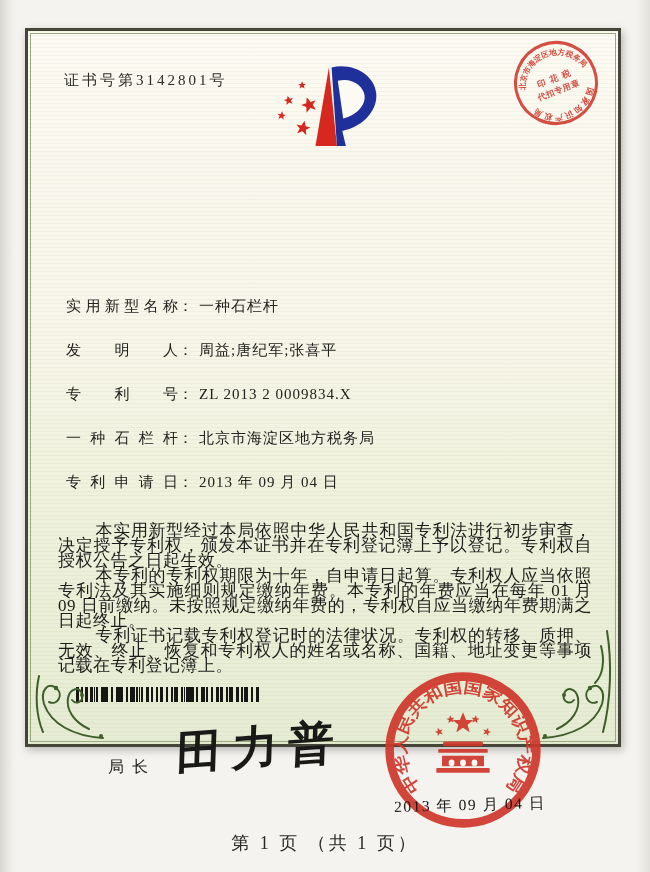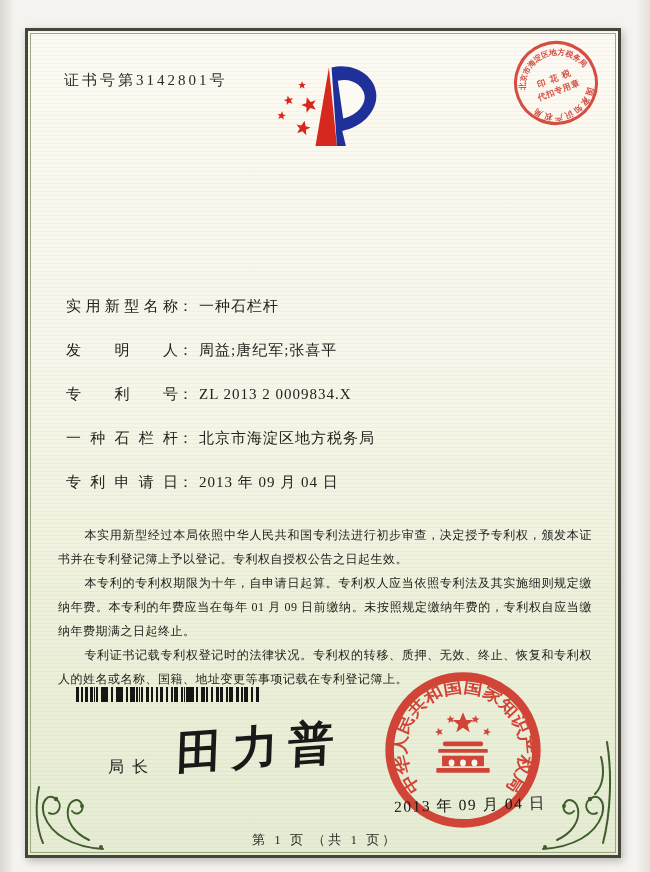--- a/index.html
+++ b/index.html
@@ -8,21 +8,21 @@
     background:#efeeea;
     font-family:"Liberation Serif","DejaVu Serif",serif;
     position:relative;
     overflow:hidden;
   }
   .page {
     position:absolute; inset:0;
     background:linear-gradient(90deg,#d8d6d0 0px,#f4f3ef 14px,#f4f3ef 636px,#e2e1db 650px);
   }
   .cert {
-    position:absolute; left:25px; top:28px; width:596px; height:830px;
+    position:absolute; left:25px; top:28px; width:596px; height:719px;
     border:3px solid #45453a;
     box-sizing:border-box;
     background:
       repeating-linear-gradient(180deg, rgba(130,150,100,0.07) 0 1px, rgba(0,0,0,0) 1px 4px),
       linear-gradient(180deg,#fcfaf2 0%,#f8f6ea 40%,#edf0da 72%,#e6ecd3 100%);
     box-shadow:2px 3px 8px rgba(0,0,0,0.25);
   }
   .inner-frame {
     position:absolute; inset:2px;
     border:1px solid #9aa97d;
@@ -45,21 +45,21 @@
   .fields { position:absolute; left:38px; right:30px; top:224px;margin-top:42px; }
   .field-row { margin-bottom:25px; font-size:15px; color:#22221e; white-space:nowrap; }
   .field-label {
     display:inline-block; width:112px;
     text-align:justify; text-align-last:justify; font-weight:500;
   }
   .field-colon { display:inline-block; margin-right:6px; font-weight:500; }
   .field-value { letter-spacing:1px; font-weight:500; }
   .body-text {
     position:absolute; left:30px; right:26px; top:492px;
-    font-size:12px; line-height:24px; color:#1d1d1a; text-align:justify;
+    font-size:17px; line-height:15px; color:#1d1d1a; text-align:justify;
   }
   .body-text p { margin:0; text-indent:2.2em; letter-spacing:0.5px; }
   .barcode {
     position:absolute; left:48px; top:656px; width:183px; height:15px;
     background-image:
       repeating-linear-gradient(90deg,#161613 0 2px,rgba(0,0,0,0) 2px 5px),
       repeating-linear-gradient(90deg,#161613 0 1px,rgba(0,0,0,0) 1px 9px),
       repeating-linear-gradient(90deg,#161613 0 3px,rgba(0,0,0,0) 3px 14px);
   }
   .sig-label {
@@ -72,21 +72,21 @@
     transform:rotate(-4deg) skewX(-6deg); letter-spacing:10px;
   }
   .seal-box { position:absolute; left:354px; top:638px; width:162px; height:162px; opacity:0.92; }
   .seal-date {
     position:absolute; left:366px; top:764px; z-index:3;
     font-size:15.5px; letter-spacing:1.5px; color:#181815; font-weight:500;
     transform:rotate(-1.5deg);
   }
   .page-footer {
     position:absolute; left:4px; right:0; top:800px;
-    text-align:center; font-size:13px; letter-spacing:3px; color:#2a2a26;
+    text-align:center; font-size:18px; letter-spacing:3px; color:#2a2a26;
   }
   .corner { position:absolute; bottom:3px; }
   .corner-left { left:3px; }
   .corner-right { right:3px; transform:scaleX(-1); }
   
   .logo-red  { fill:var(--logo-red,#d6281e); }
   .logo-blue { fill:var(--logo-blue,#20309a); }
   .white-fill{ fill:#fbfaf3; }
   .seal-line { stroke:var(--seal-red,#cf372b); fill:none; }
   .seal-red  { fill:var(--seal-red,#cf372b); }

